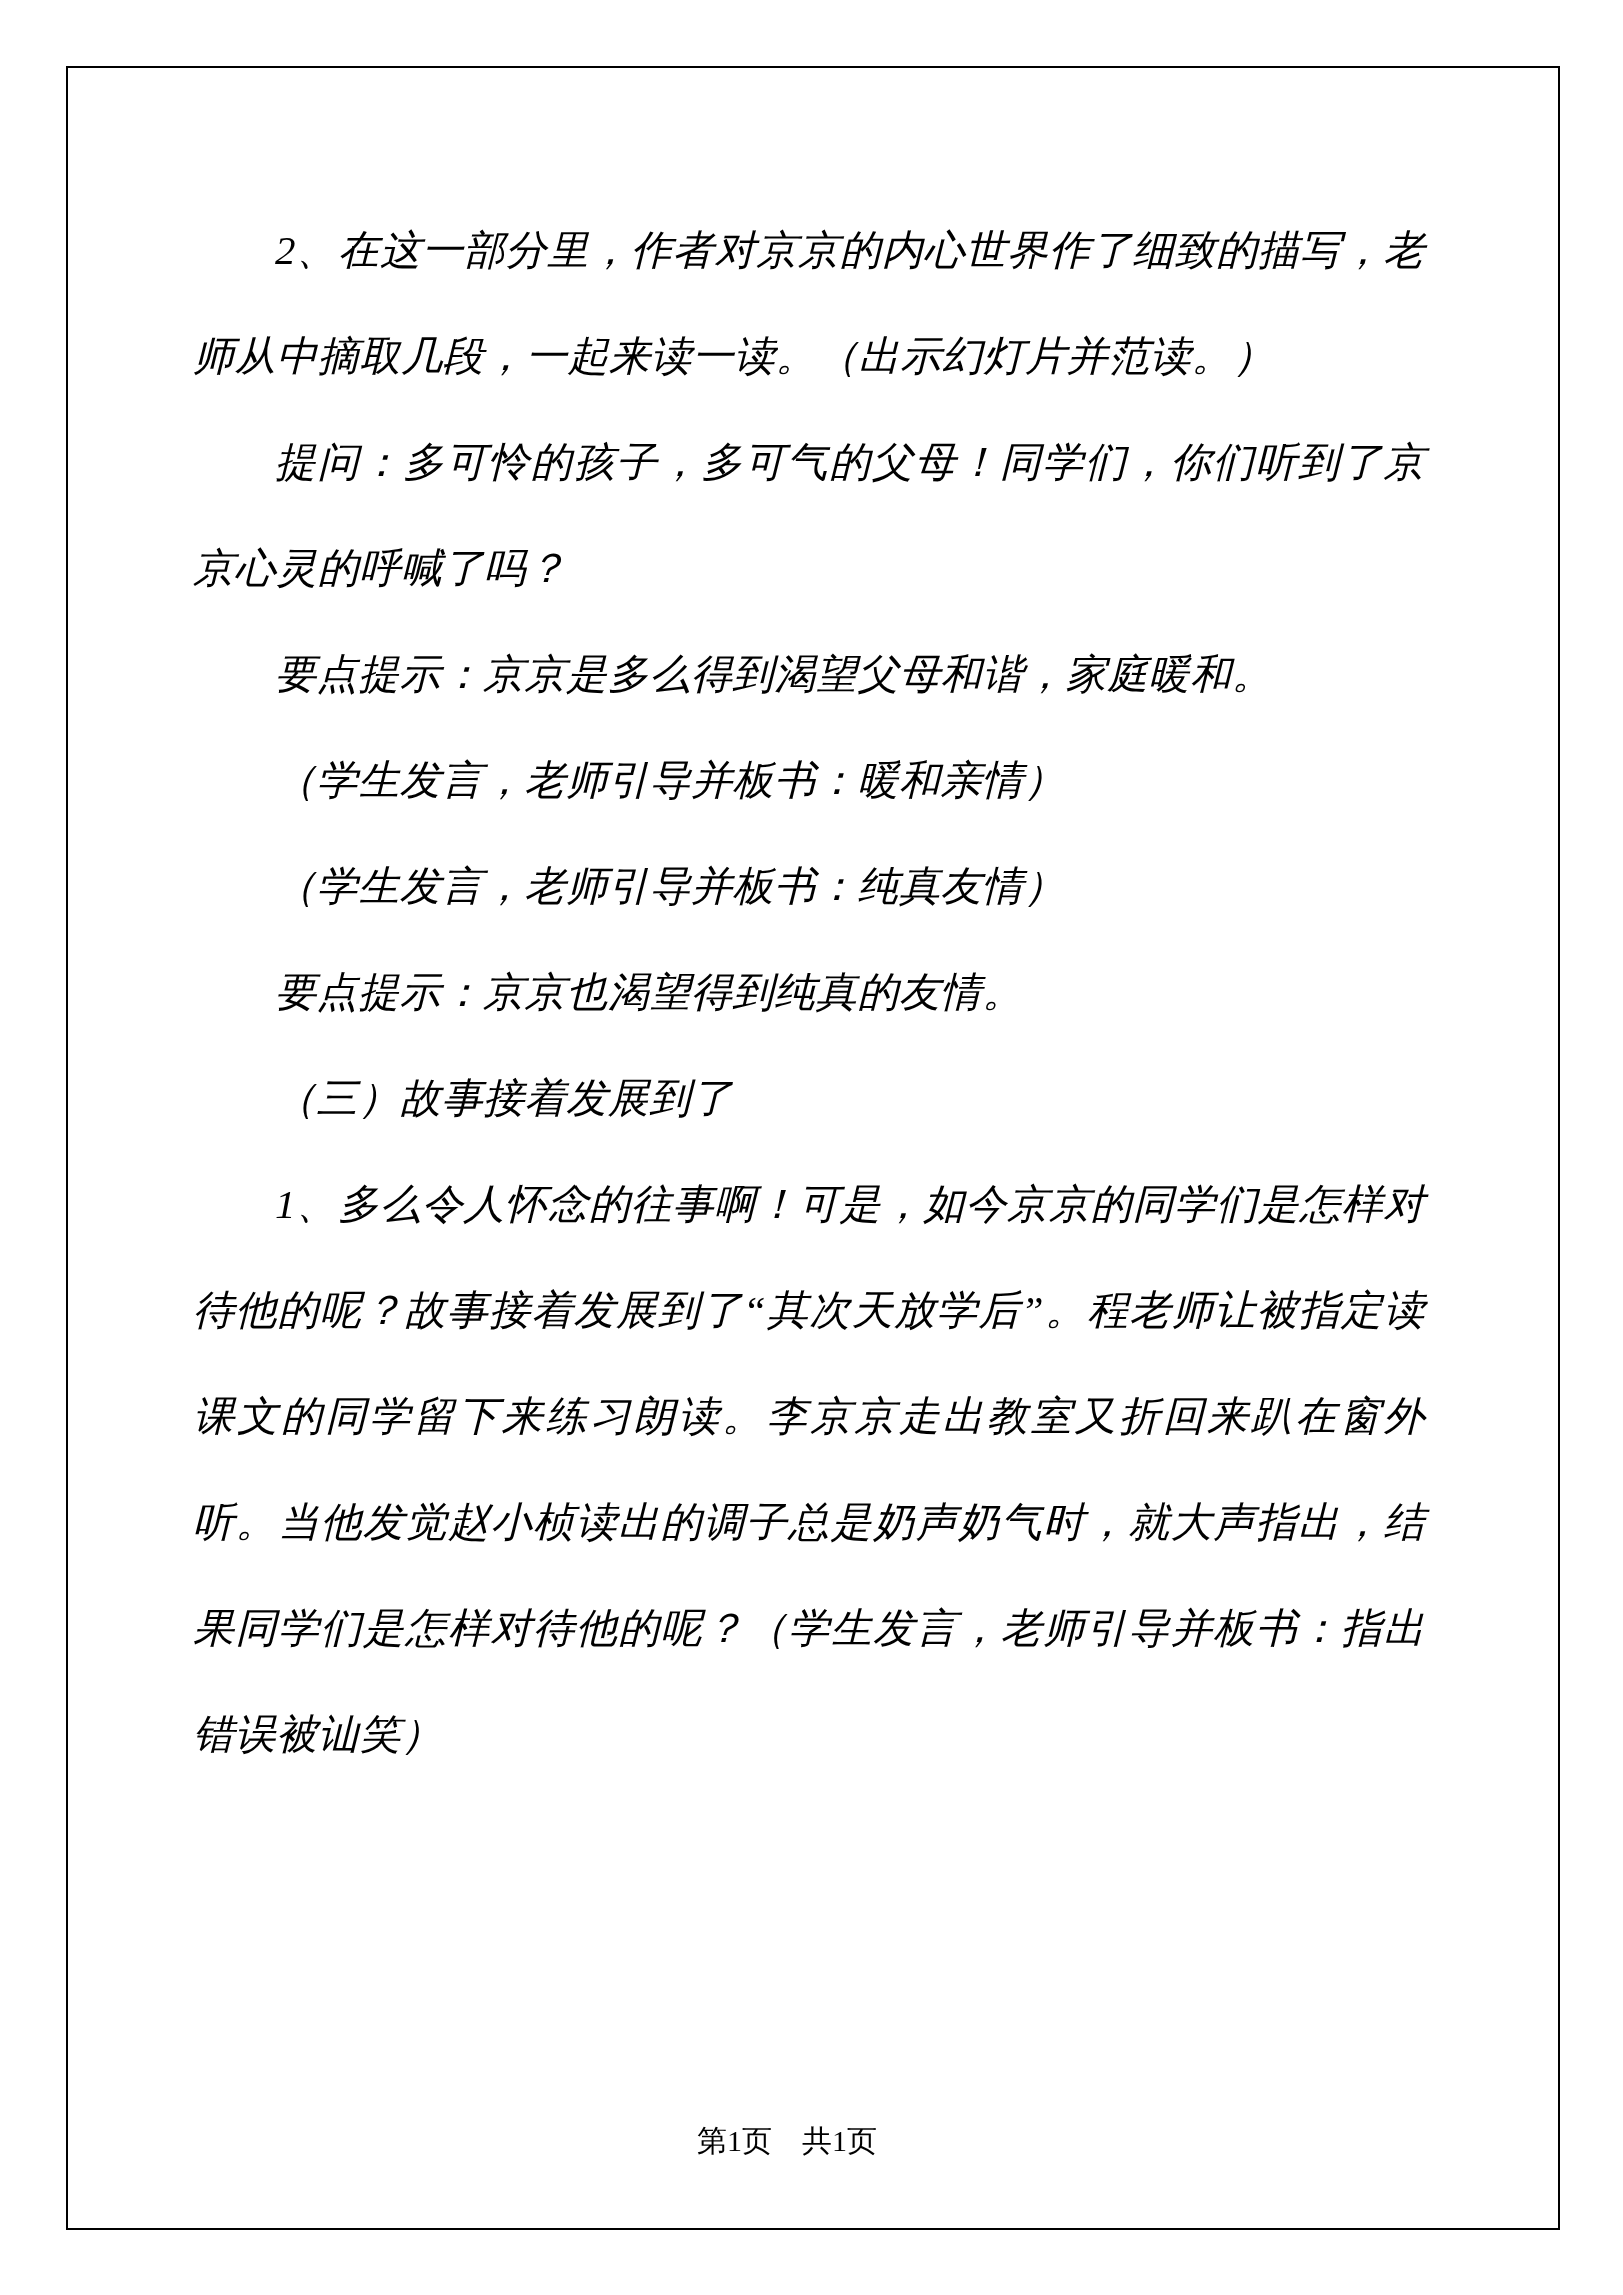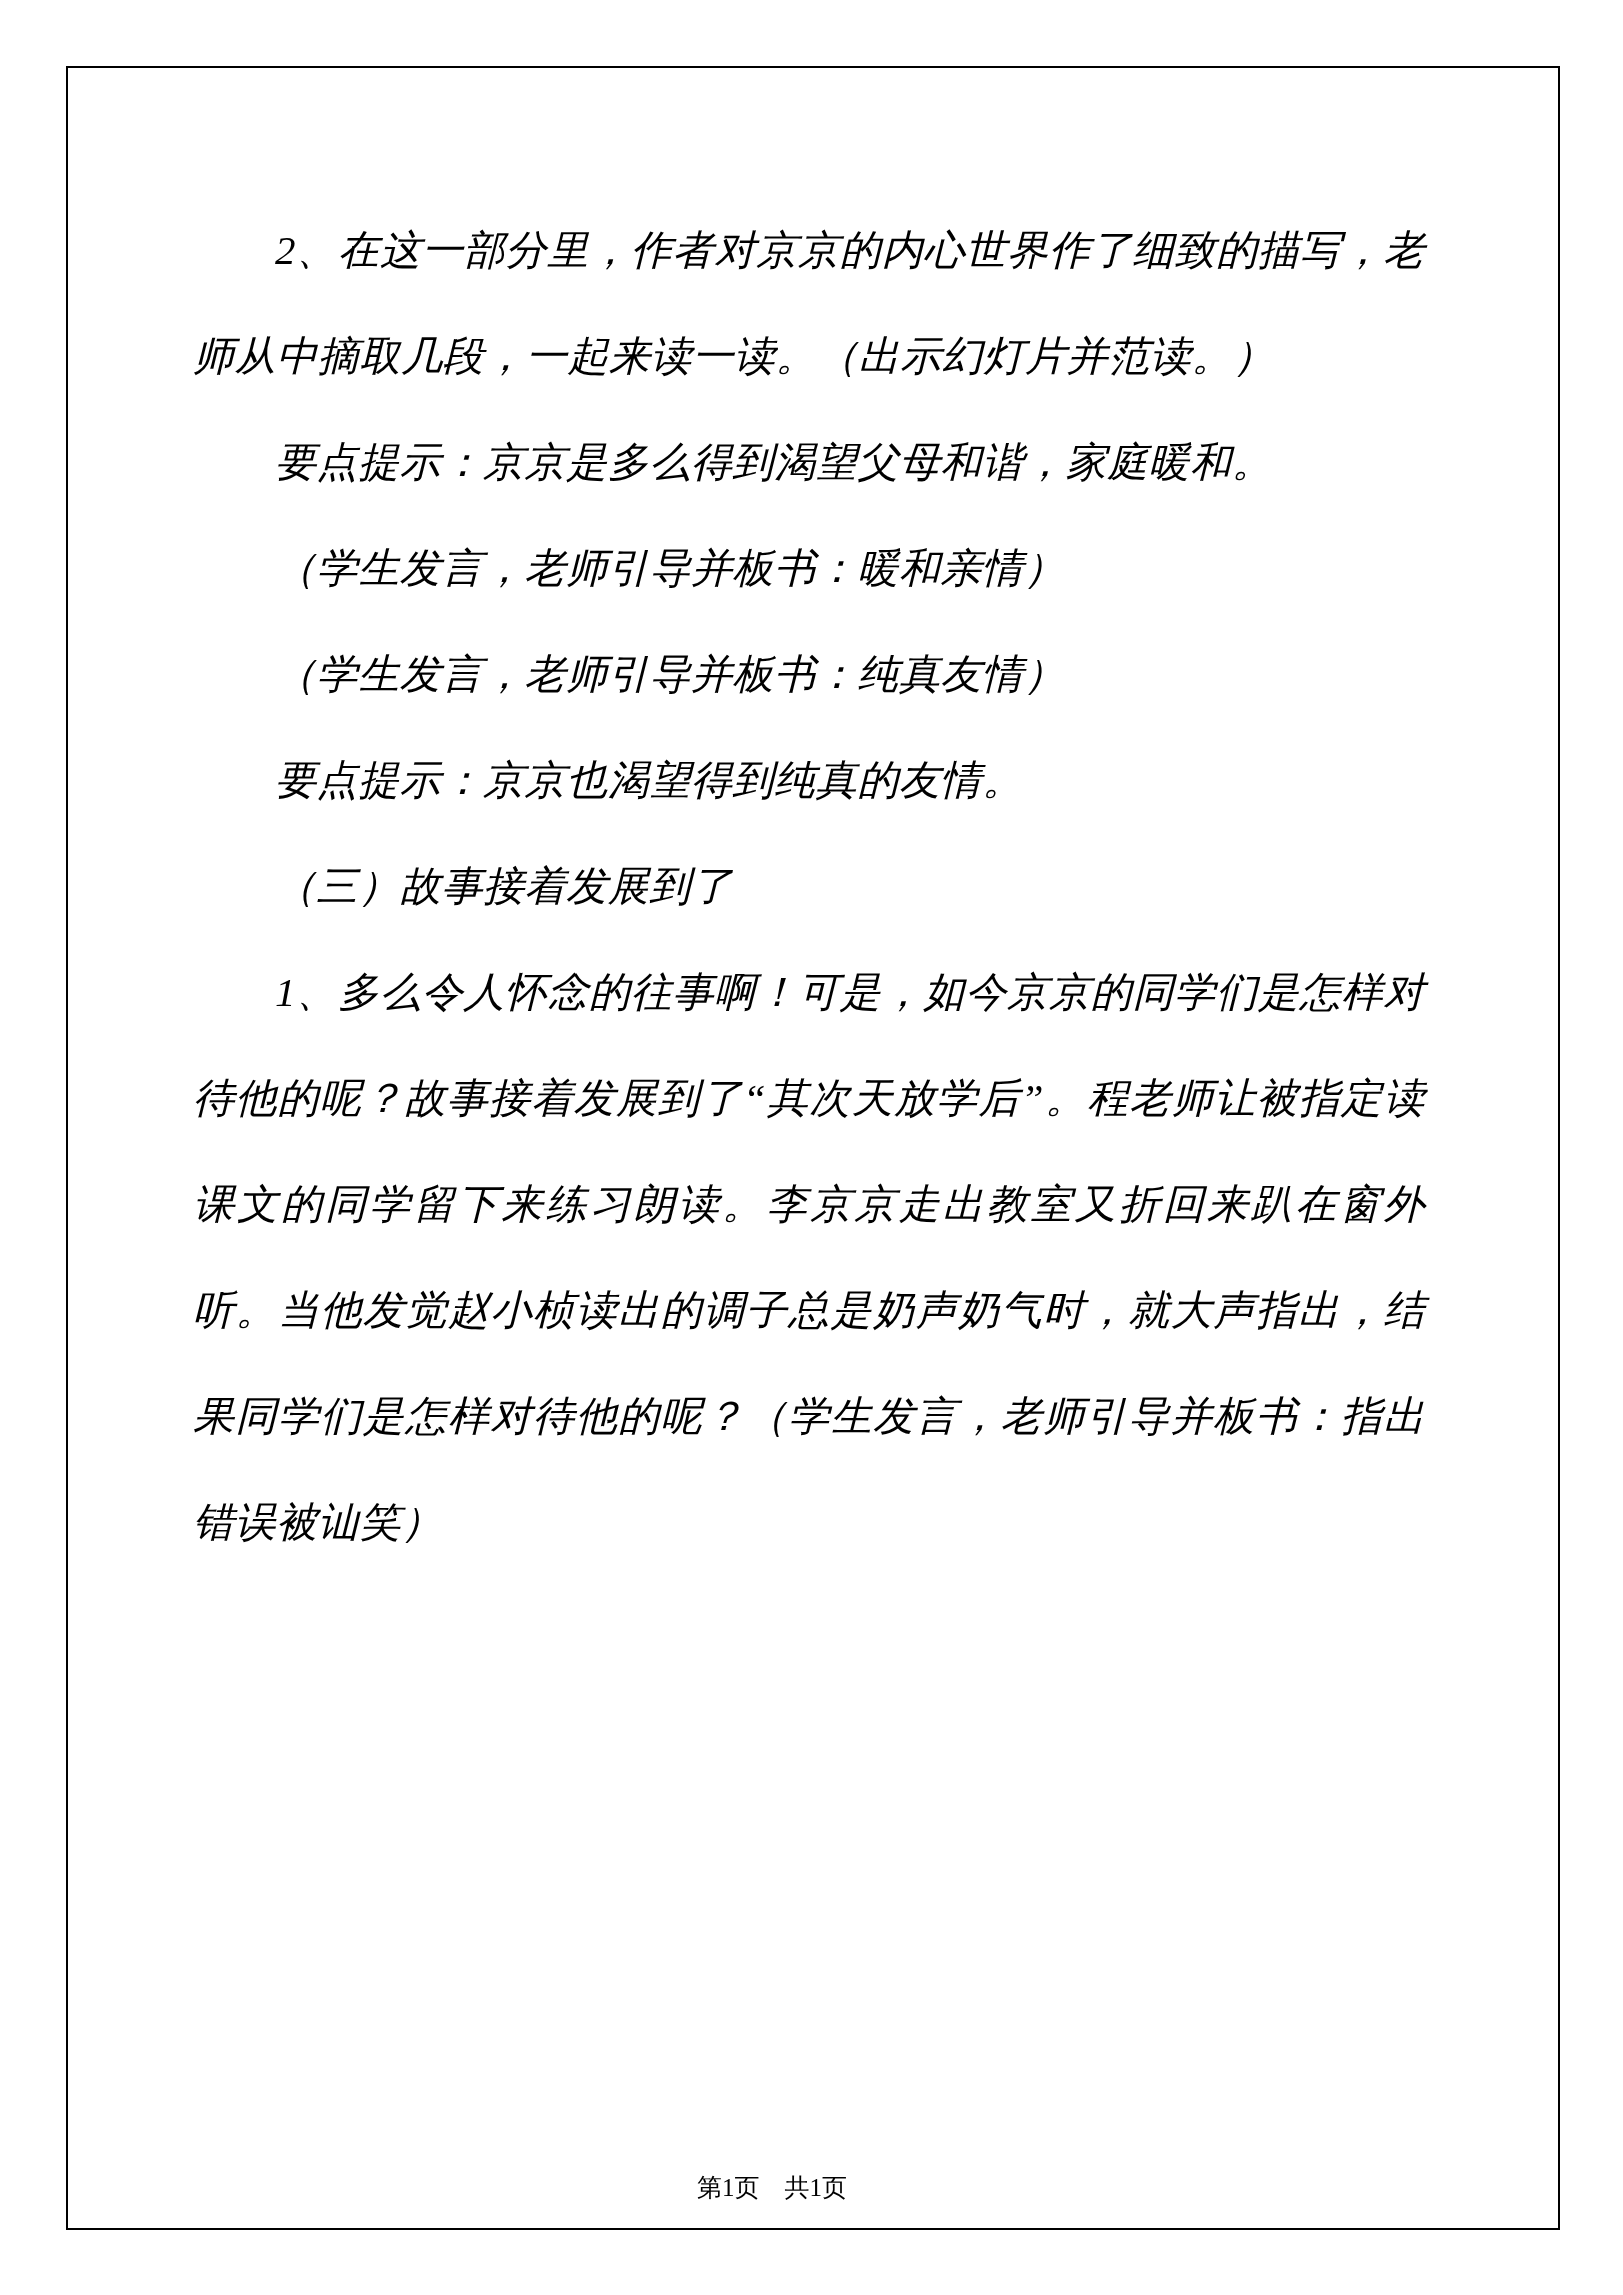--- a/index.html
+++ b/index.html
@@ -38,35 +38,35 @@
   }
   .doc-body p {
     margin: 0;
     padding: 0;
     text-indent: 2em;
   }
   .page-footer {
     position: absolute;
     left: 697px;
     top: 2127px;
-    font-size: 25px;
+    font-size: 30px;
     line-height: 27px;
     font-style: normal;
     white-space: pre;
     color: #000000;
-    margin-top: 47px;
   }
 </style>
 </head>
 <body>
 
 <div class="page-frame"></div>
 
 <div class="doc-body">
   <p>2、在这一部分里，作者对京京的内心世界作了细致的描写，老师从中摘取几段，一起来读一读。（出示幻灯片并范读。）</p>
+  <p>提问：多可怜的孩子，多可气的父母！同学们，你们听到了京京心灵的呼喊了吗？</p>
   <p>要点提示：京京是多么得到渴望父母和谐，家庭暖和。</p>
   <p>（学生发言，老师引导并板书：暖和亲情）</p>
   <p>（学生发言，老师引导并板书：纯真友情）</p>
   <p>要点提示：京京也渴望得到纯真的友情。</p>
   <p>（三）故事接着发展到了</p>
   <p>1、多么令人怀念的往事啊！可是，如今京京的同学们是怎样对待他的呢？故事接着发展到了“其次天放学后”。程老师让被指定读课文的同学留下来练习朗读。李京京走出教室又折回来趴在窗外听。当他发觉赵小桢读出的调子总是奶声奶气时，就大声指出，结果同学们是怎样对待他的呢？（学生发言，老师引导并板书：指出错误被讪笑）</p>
 </div>
 
 <div class="page-footer">第1页　共1页</div>
 

